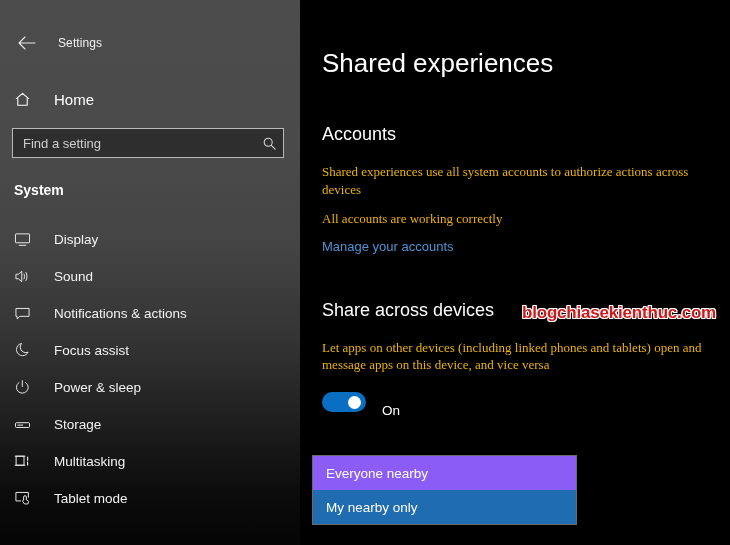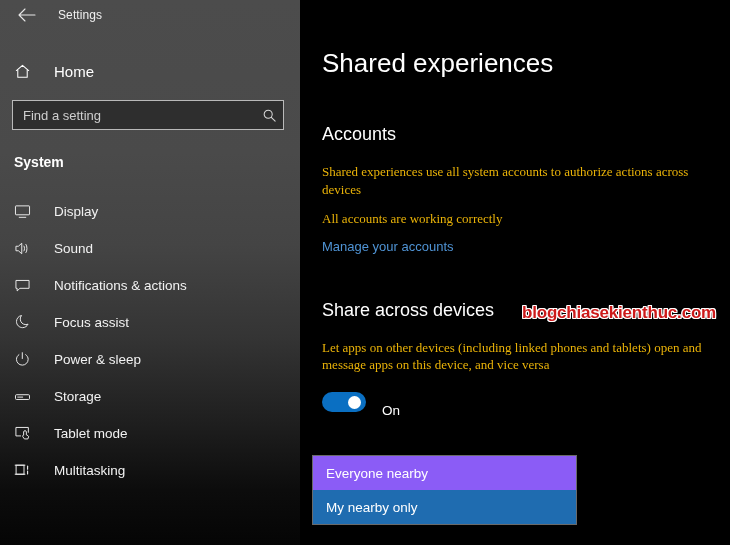--- a/index.html
+++ b/index.html
@@ -37,20 +37,21 @@
         #0c0c0c 90%,
         #050505 100%);
     color: #ffffff;
   }
 
   .sb-titlebar {
     height: 30px;
     display: flex;
     align-items: center;
     padding-left: 14px;
+    margin-top: 28px;
   }
   .back-arrow {
     width: 26px;
     height: 26px;
     display: flex;
     align-items: center;
     justify-content: center;
     color: #e8e8e8;
     cursor: default;
   }
@@ -342,41 +343,41 @@
             <rect x="1.6" y="4.6" width="14.8" height="5" rx="1" stroke="#eaeaea" stroke-width="1.05"></rect>
             <path d="M4 7.1H9.2" stroke="#eaeaea" stroke-width="1.05" stroke-linecap="round"></path>
           </svg>
         </div>
         <div class="nav-label">Storage</div>
       </div>
 
       <div class="nav-item">
         <div class="nav-ico">
           <svg width="17" height="16" viewBox="0 0 18 17" fill="none" aria-hidden="true">
-            <path d="M2 2.6H15.2V8.2" stroke="#eaeaea" stroke-width="1.05" stroke-linejoin="round"></path>
-            <path d="M2 2.6V11.6H7.4" stroke="#eaeaea" stroke-width="1.05" stroke-linejoin="round"></path>
-            <path d="M10.2 7.4C10.2 6.6 10.9 6 11.7 6C12.5 6 13.1 6.6 13.1 7.4V10.5L14.8 11.3C15.4 11.6 15.6 12.2 15.4 12.8L14.7 14.8H11L9.2 12.2C8.9 11.7 9.1 11.1 9.6 10.9C10 10.7 10.2 10.9 10.2 10.9V7.4Z" stroke="#eaeaea" stroke-width="1.05" stroke-linejoin="round"></path>
-          </svg>
-        </div>
-        <div class="nav-label">Tablet mode</div>
-      </div>
-
-      <div class="nav-item">
-        <div class="nav-ico">
-          <svg width="17" height="16" viewBox="0 0 18 17" fill="none" aria-hidden="true">
             <rect x="2.2" y="3.4" width="8.4" height="9.6" stroke="#eaeaea" stroke-width="1.05"></rect>
             <path d="M1.2 3.4H11.6" stroke="#eaeaea" stroke-width="1.05" stroke-linecap="round"></path>
             <path d="M1.2 13H11.6" stroke="#eaeaea" stroke-width="1.05" stroke-linecap="round"></path>
             <path d="M14.4 4.4V7.6" stroke="#eaeaea" stroke-width="1.2" stroke-linecap="round"></path>
             <path d="M14.4 9.6V12.8" stroke="#eaeaea" stroke-width="1.2" stroke-linecap="round"></path>
           </svg>
         </div>
         <div class="nav-label">Multitasking</div>
       </div>
 
+      <div class="nav-item">
+        <div class="nav-ico">
+          <svg width="17" height="16" viewBox="0 0 18 17" fill="none" aria-hidden="true">
+            <path d="M2 2.6H15.2V8.2" stroke="#eaeaea" stroke-width="1.05" stroke-linejoin="round"></path>
+            <path d="M2 2.6V11.6H7.4" stroke="#eaeaea" stroke-width="1.05" stroke-linejoin="round"></path>
+            <path d="M10.2 7.4C10.2 6.6 10.9 6 11.7 6C12.5 6 13.1 6.6 13.1 7.4V10.5L14.8 11.3C15.4 11.6 15.6 12.2 15.4 12.8L14.7 14.8H11L9.2 12.2C8.9 11.7 9.1 11.1 9.6 10.9C10 10.7 10.2 10.9 10.2 10.9V7.4Z" stroke="#eaeaea" stroke-width="1.05" stroke-linejoin="round"></path>
+          </svg>
+        </div>
+        <div class="nav-label">Tablet mode</div>
+      </div>
+
     </div>
   </div>
 
   <div id="main">
 
     <div class="page-title">Shared experiences</div>
 
     <div class="group-title">Accounts</div>
     <div class="body-text">Shared experiences use all system accounts to authorize actions across devices</div>
     <div class="body-text tight">All accounts are working correctly</div>

